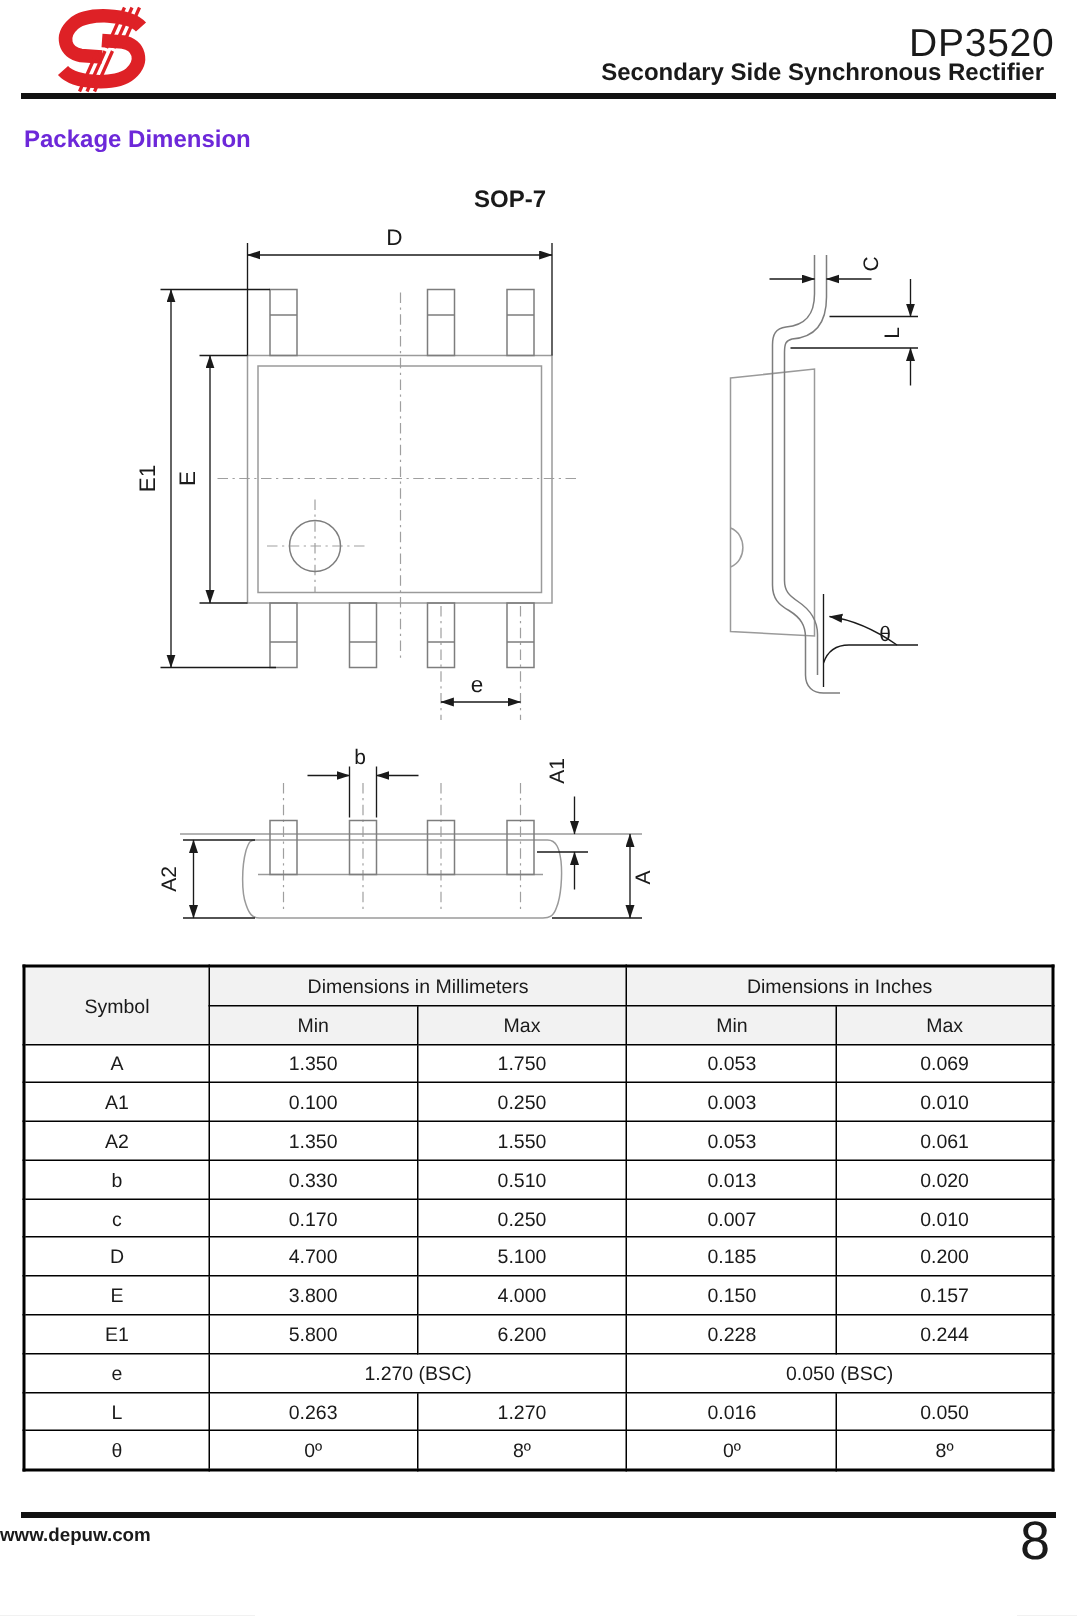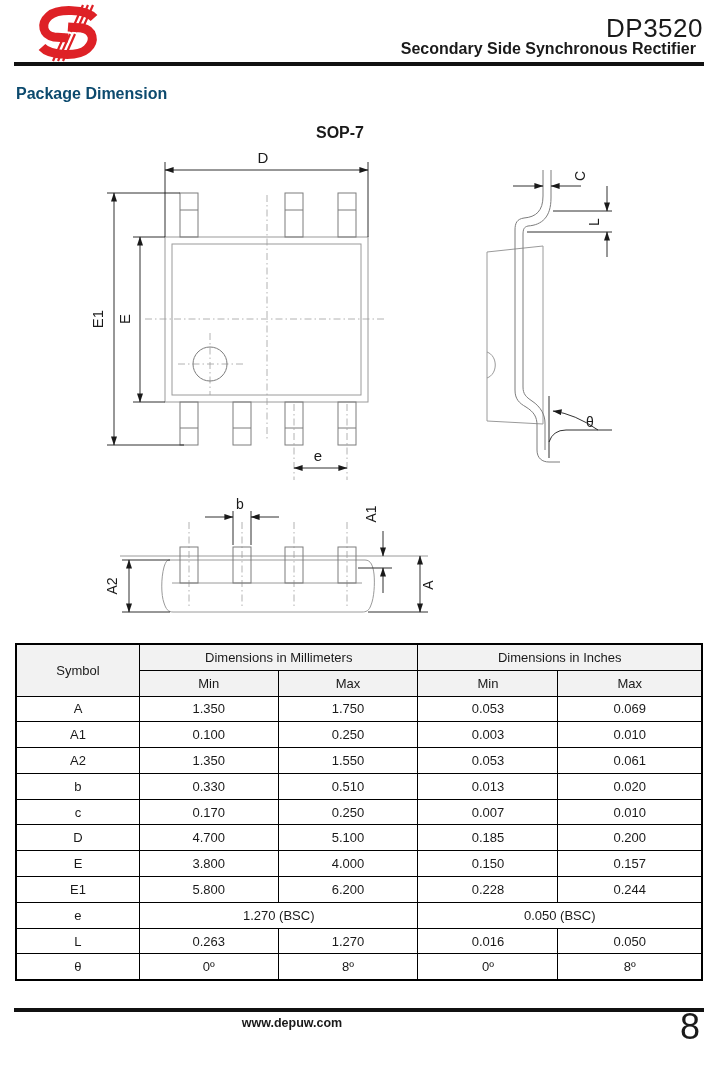--- a/index.html
+++ b/index.html
@@ -5,21 +5,21 @@
   * { margin:0; padding:0; box-sizing:border-box; }
   html,body { background:#e8e8e8; }
   .page {
     position:relative; width:718px; height:1077px; background:#ffffff;
     font-family:"Liberation Sans", sans-serif; color:#1a1a1a; overflow:hidden;
     margin:0 auto;
   }
   .brand-title { position:absolute; top:13px; right:15px; font-size:26px; letter-spacing:.5px; }
   .brand-sub   { position:absolute; top:40px; right:22px; font-size:16px; font-weight:bold; }
   .hrule-top   { position:absolute; top:62px; left:14px; width:690px; height:4px; background:#111; }
-  .section-heading { position:absolute; top:85px; left:16px; font-size:16px; font-weight:bold; color:#0c4a6e; }
+  .section-heading { position:absolute; top:85px; left:16px; font-size:16px; font-weight:bold; color:#6d28d9; }
 
   .drawing { position:absolute; top:108px; left:0; }
   .drawing text { font-family:"Liberation Sans", sans-serif; fill:#1a1a1a; }
   .outline { stroke:#9a9a9a; fill:none; stroke-width:1; }
   .pinline { stroke:#7d7d7d; fill:none; stroke-width:1; }
   .dim     { stroke:#1a1a1a; fill:none; stroke-width:0.9; }
   .dash    { stroke:#9f9f9f; fill:none; stroke-width:0.8; stroke-dasharray:7 3 1.5 3; }
   .dimtext { font-size:15px; }
   .dimtext-s { font-size:14px; }
 
@@ -29,21 +29,21 @@
     font-size:13px; text-align:center; table-layout:fixed;
   }
   .dim-table th, .dim-table td { border:1px solid #000; padding:0; }
   .dim-table thead th { background:#f2f2f2; font-weight:normal; height:26px; }
   .dim-table tbody td { background:#fff; height:25.8px; }
   .col-sym { width:18%; } .col-a { width:20.2%; } .col-b { width:20.4%; }
   .col-c { width:20.4%; } .col-d { width:21%; }
 
   .hrule-bottom { position:absolute; top:1008px; left:14px; width:690px; height:4px; background:#111; }
   .footer-left { position:absolute; top:1016px; left:26px; font-size:12.5px; font-weight:bold; line-height:1.4; }
-  .footer-site { position:absolute; top:1016px; left:0; width:584px; text-align:center; font-size:12.5px; font-weight:bold; }
+  .footer-site { position:absolute; top:1016px; left:0; width:584px; font-size:12.5px; font-weight:bold; }
   .footer-page { position:absolute; top:1006px; right:18px; font-size:36px; }
 </style>
 </head>
 <body>
 
 <div class="page">
 
   <svg style="position:absolute;top:4px;left:28px" width="80" height="58" viewBox="0 0 80 58">
     <g stroke="#DE2126" fill="none">
       <path d="M66,14 C58,5 30,4 21,12 C12,20 15,31 26,33 L40,34" stroke-width="9"></path>

